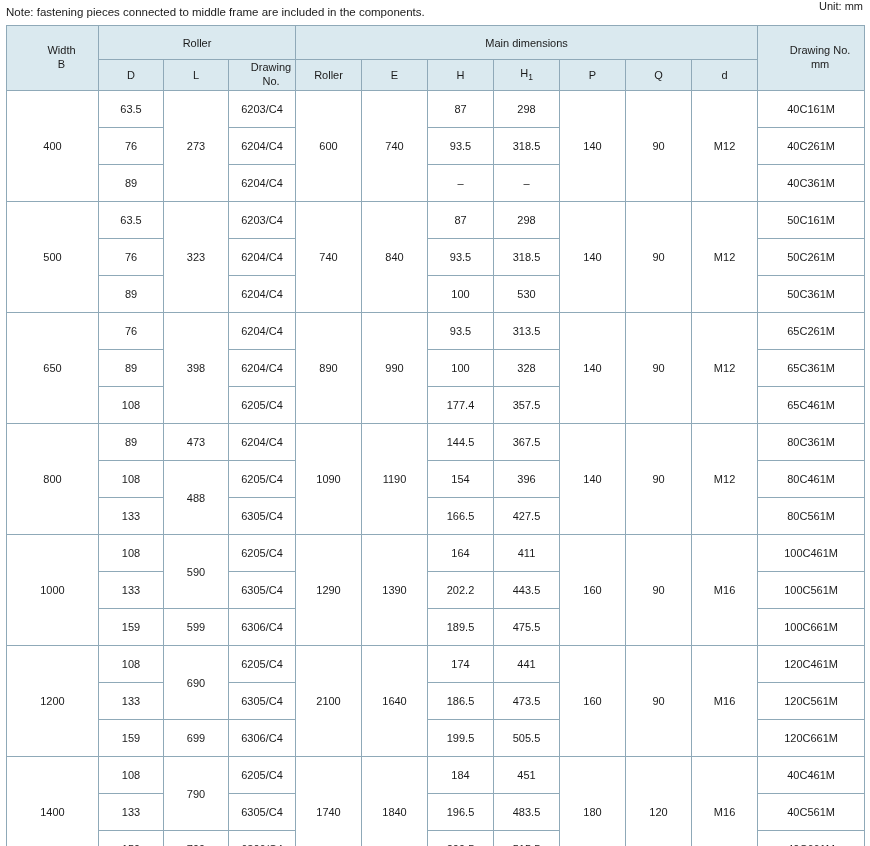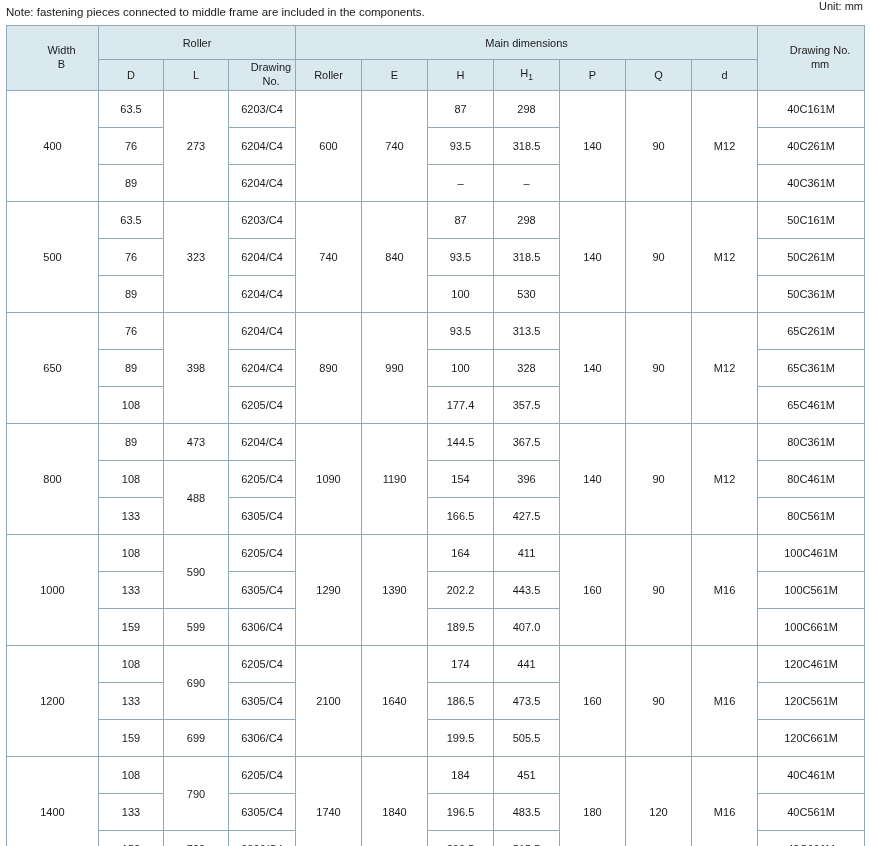--- a/index.html
+++ b/index.html
@@ -284,21 +284,21 @@
           <td>6305/C4</td>
           <td>202.2</td>
           <td>443.5</td>
           <td>100C561M</td>
         </tr>
         <tr>
           <td>159</td>
           <td>599</td>
           <td>6306/C4</td>
           <td>189.5</td>
-          <td>407.0</td>
+          <td>475.5</td>
           <td>100C661M</td>
         </tr>
         <tr class="group-sep">
           <td rowspan="3">1200</td>
           <td>108</td>
           <td rowspan="2">690</td>
           <td>6205/C4</td>
           <td rowspan="3">2100</td>
           <td rowspan="3">1640</td>
           <td>174</td>

